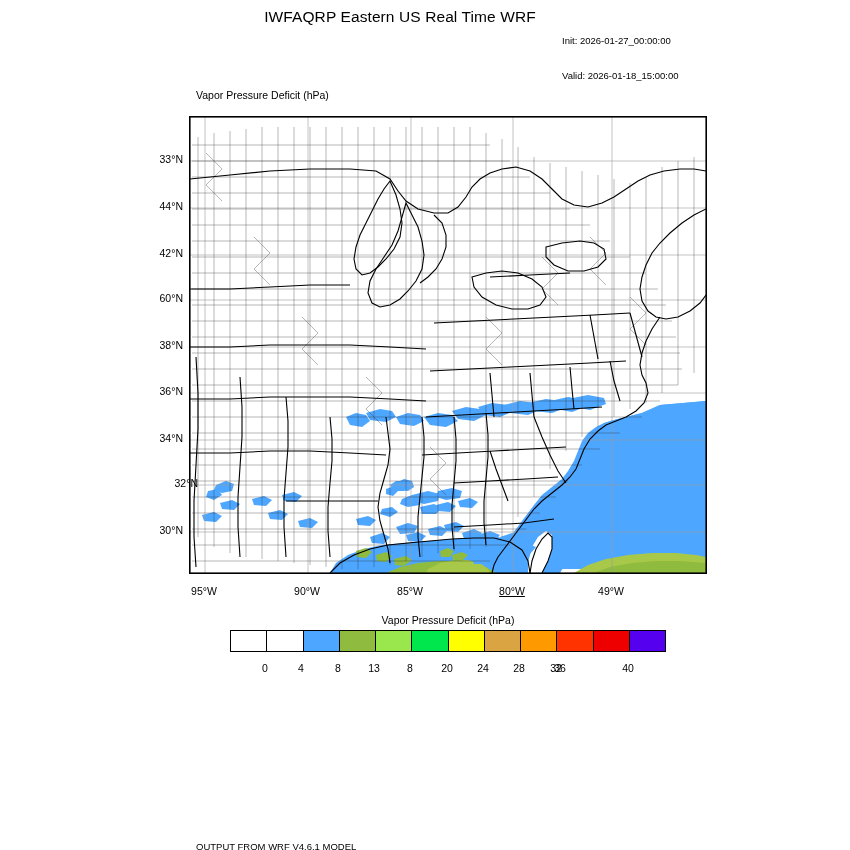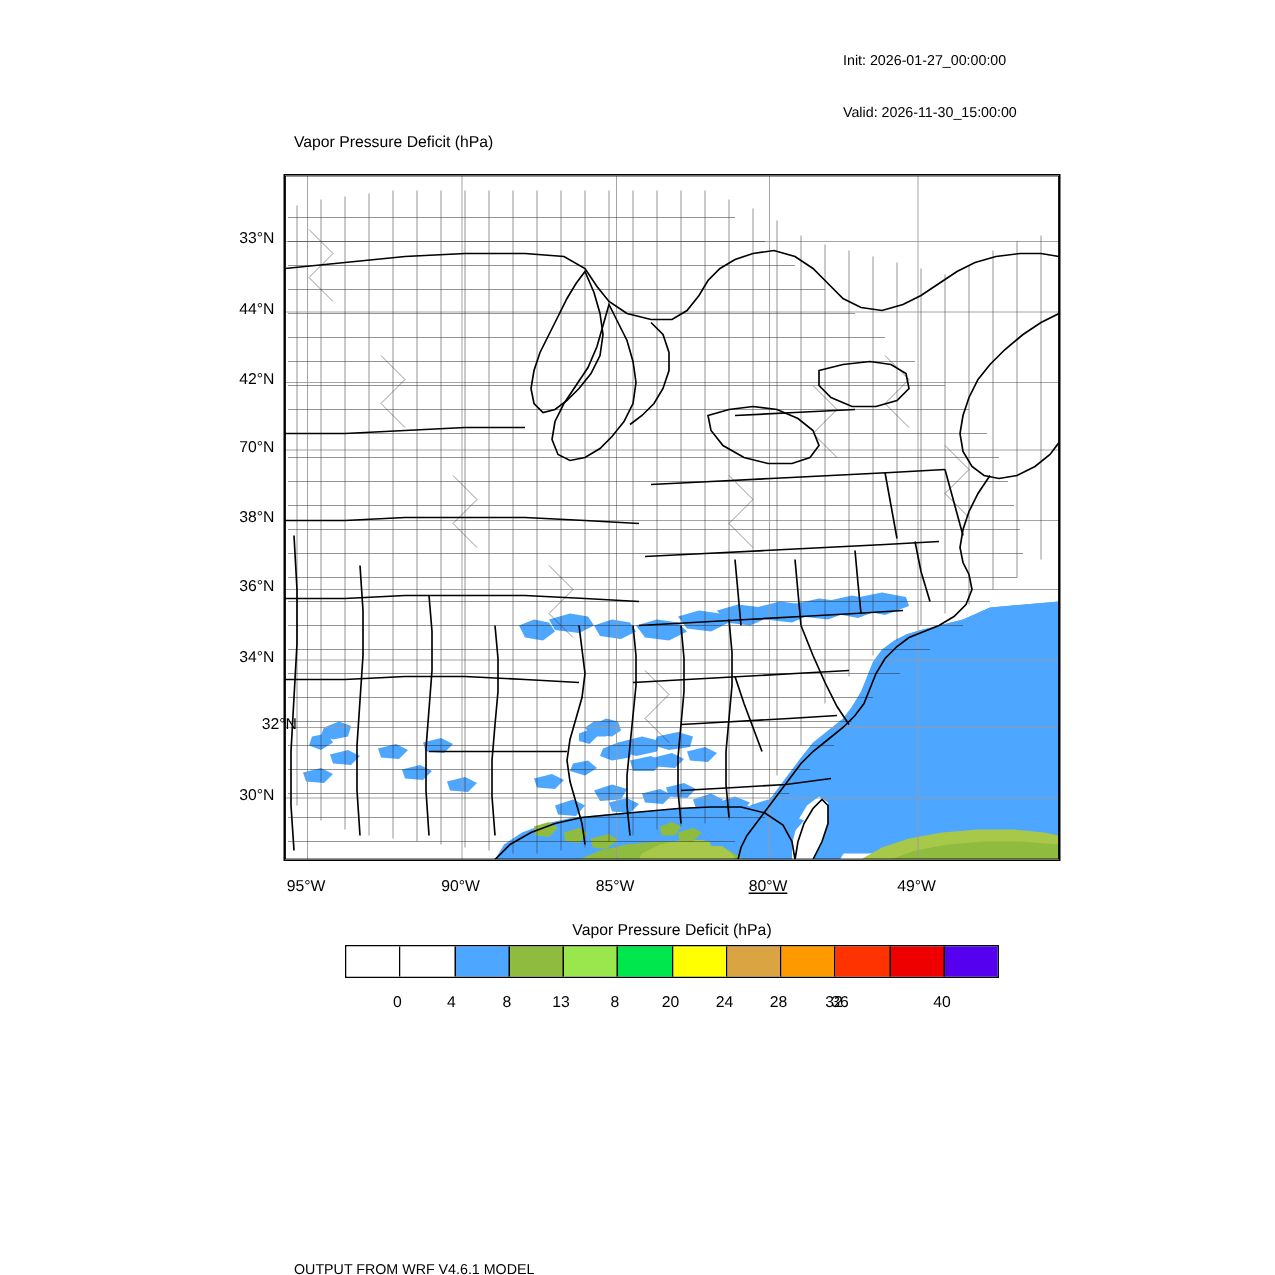--- a/index.html
+++ b/index.html
@@ -111,24 +111,25 @@
     font-size: 9.5px;
     line-height: 11.5px;
     white-space: pre;
   }
 </style>
 </head>
 <body>
 
 <div id="page">
 
+  <div class="title">IWFAQRP Eastern US Real Time WRF</div>
 
   <div class="runinfo">
     <div>Init: 2026-01-27_00:00:00</div>
-    <div>Valid: 2026-11-30_15:00:00</div>
+    <div>Valid: 2026-01-18_15:00:00</div>
   </div>
 
   <div class="subtitle">Vapor Pressure Deficit   (hPa)</div>
 
   <div id="mapframe">
     <svg id="mapsvg" width="516" height="456" viewBox="0 0 516 456" xmlns="http://www.w3.org/2000/svg">
       <defs>
         <clipPath id="frameclip">
             <rect x="0" y="0" width="516" height="456"></rect>
           </clipPath>
@@ -376,21 +377,21 @@
           <path d="M440,196 L446,218 L452,240"></path>
         </g>
       </g>
       <rect x="0" y="0" width="516" height="456" fill="none" stroke="#000" stroke-width="1.2"></rect>
     </svg>
   </div>
 
   <div class="ylab" style="left:139px; top:153px;">33°N</div>
   <div class="ylab" style="left:139px; top:200px;">44°N</div>
   <div class="ylab" style="left:139px; top:247px;">42°N</div>
-  <div class="ylab" style="left:139px; top:292px;">70°N</div>
+  <div class="ylab" style="left:139px; top:292px;">60°N</div>
   <div class="ylab" style="left:139px; top:339px;">38°N</div>
   <div class="ylab" style="left:139px; top:385px;">36°N</div>
   <div class="ylab" style="left:139px; top:432px;">34°N</div>
   <div class="ylab" style="left:154px; top:477px;">32°N</div>
   <div class="ylab" style="left:139px; top:524px;">30°N</div>
 
   <div class="xlab" style="left:174px; top:585px;">95°W</div>
   <div class="xlab" style="left:277px; top:585px;">90°W</div>
   <div class="xlab" style="left:380px; top:585px;">85°W</div>
   <div class="xlab" style="left:482px; top:585px;text-decoration:underline;">80°W</div>

